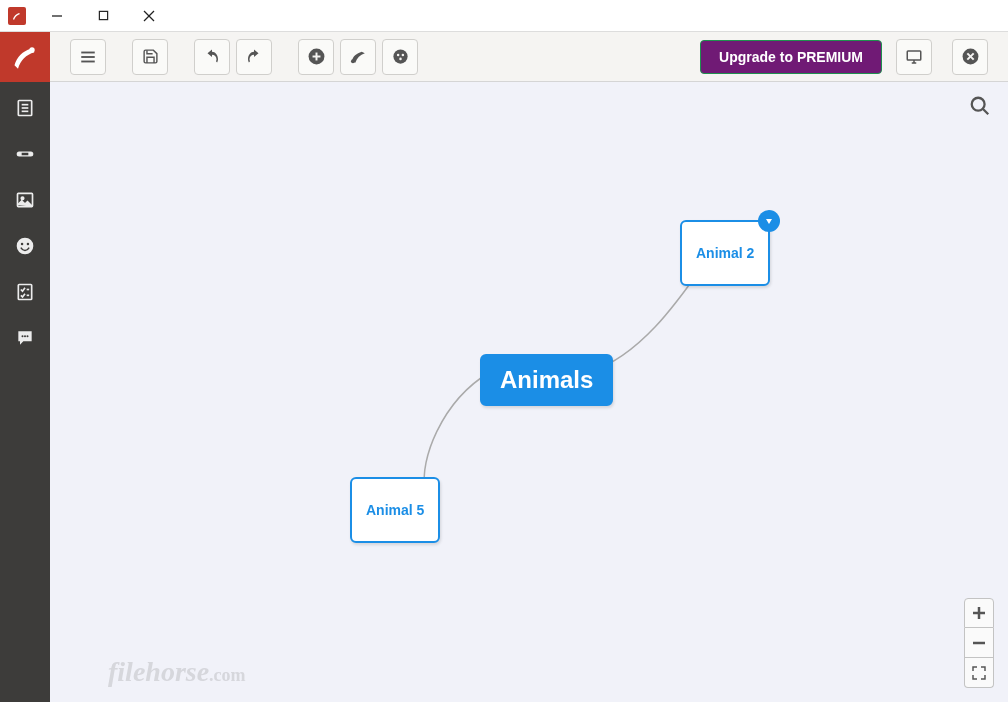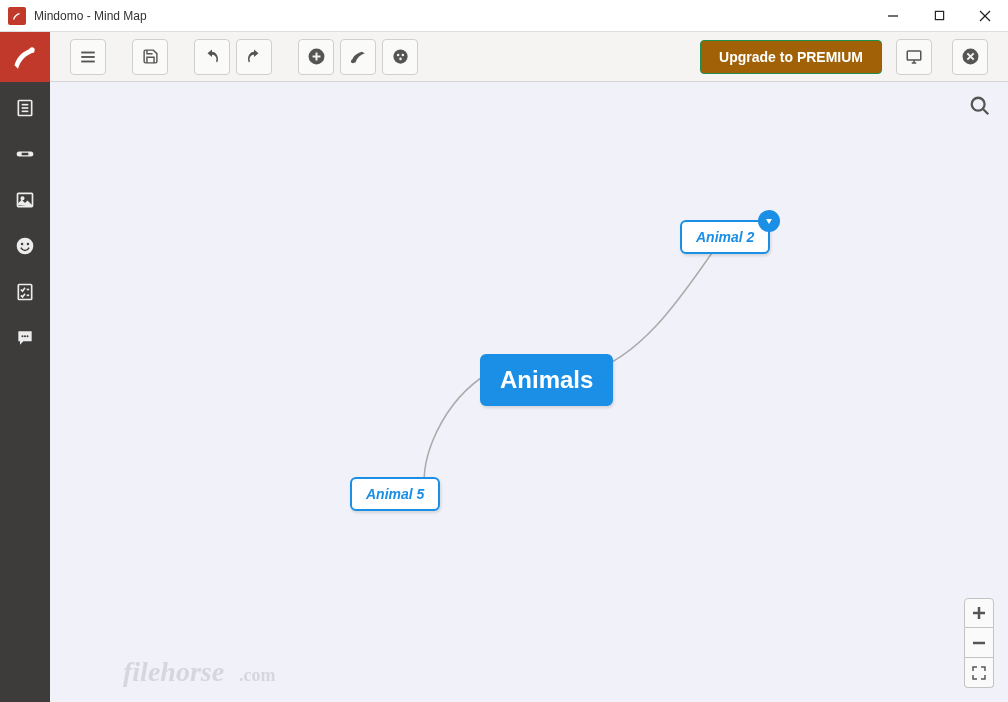--- a/index.html
+++ b/index.html
@@ -80,21 +80,21 @@
   background: #fafaf8;
   display: flex;
   align-items: center;
   justify-content: center;
   cursor: pointer;
   color: #555;
   margin-right: 6px;
 }
 .tb-spacer { flex: 1; }
 .upgrade-btn {
-  background: #a16207;
+  background: #701a75;
   color: #fff;
   font-weight: bold;
   font-size: 14px;
   padding: 8px 18px;
   border-radius: 4px;
   border: 1px solid #1f8f4e;
   cursor: pointer;
   margin-right: 14px;
 }
 
@@ -188,22 +188,21 @@
   background: #1b8ee6;
   color: #fff;
   font-size: 24px;
   left: 430px;
   top: 272px;
 }
 .node.child {
   background: #fff;
   color: #1b8ee6;
   font-size: 14px;
-  padding: 7px 14px;
-  font-style: italic;
+  padding: 23px 14px;
 }
 .node.child1 { left: 300px; top: 395px; }
 .node.child2 { left: 630px; top: 138px; }
 
 .node-handle {
   position: absolute;
   width: 22px;
   height: 22px;
   background: #1b8ee6;
   border-radius: 50%;
@@ -220,32 +219,31 @@
   position: absolute;
   bottom: 14px;
   left: 58px;
   font-size: 28px;
   font-style: italic;
   font-weight: bold;
   color: rgba(120,120,120,0.22);
   font-family: Georgia, serif;
   pointer-events: none;
 }
-.watermark span { font-size: 18px; font-style: normal; margin-left: 15px;}
+.watermark span { font-size: 18px; font-style: normal;}
 </style>
 </head>
 <body>
 
 <div class="titlebar">
   <div class="titlebar-icon">
     <svg viewBox="0 0 24 24" fill="#fff">
         <path d="M4 18c2-6 6-10 12-12l2 2c-6 2-10 6-12 12z"></path>
       </svg>
   </div>
-  <div class="titlebar-title">Mindomo - Mind Map</div>
   <div class="window-controls">
     <div class="wc">
       <svg width="12" height="12" viewBox="0 0 12 12">
           <line x1="1" y1="6" x2="11" y2="6" stroke="currentColor" stroke-width="1.3"></line>
         </svg>
     </div>
     <div class="wc">
       <svg width="11" height="11" viewBox="0 0 12 12">
           <rect x="1.5" y="1.5" width="9" height="9" fill="none" stroke="currentColor" stroke-width="1.3"></rect>
         </svg>

